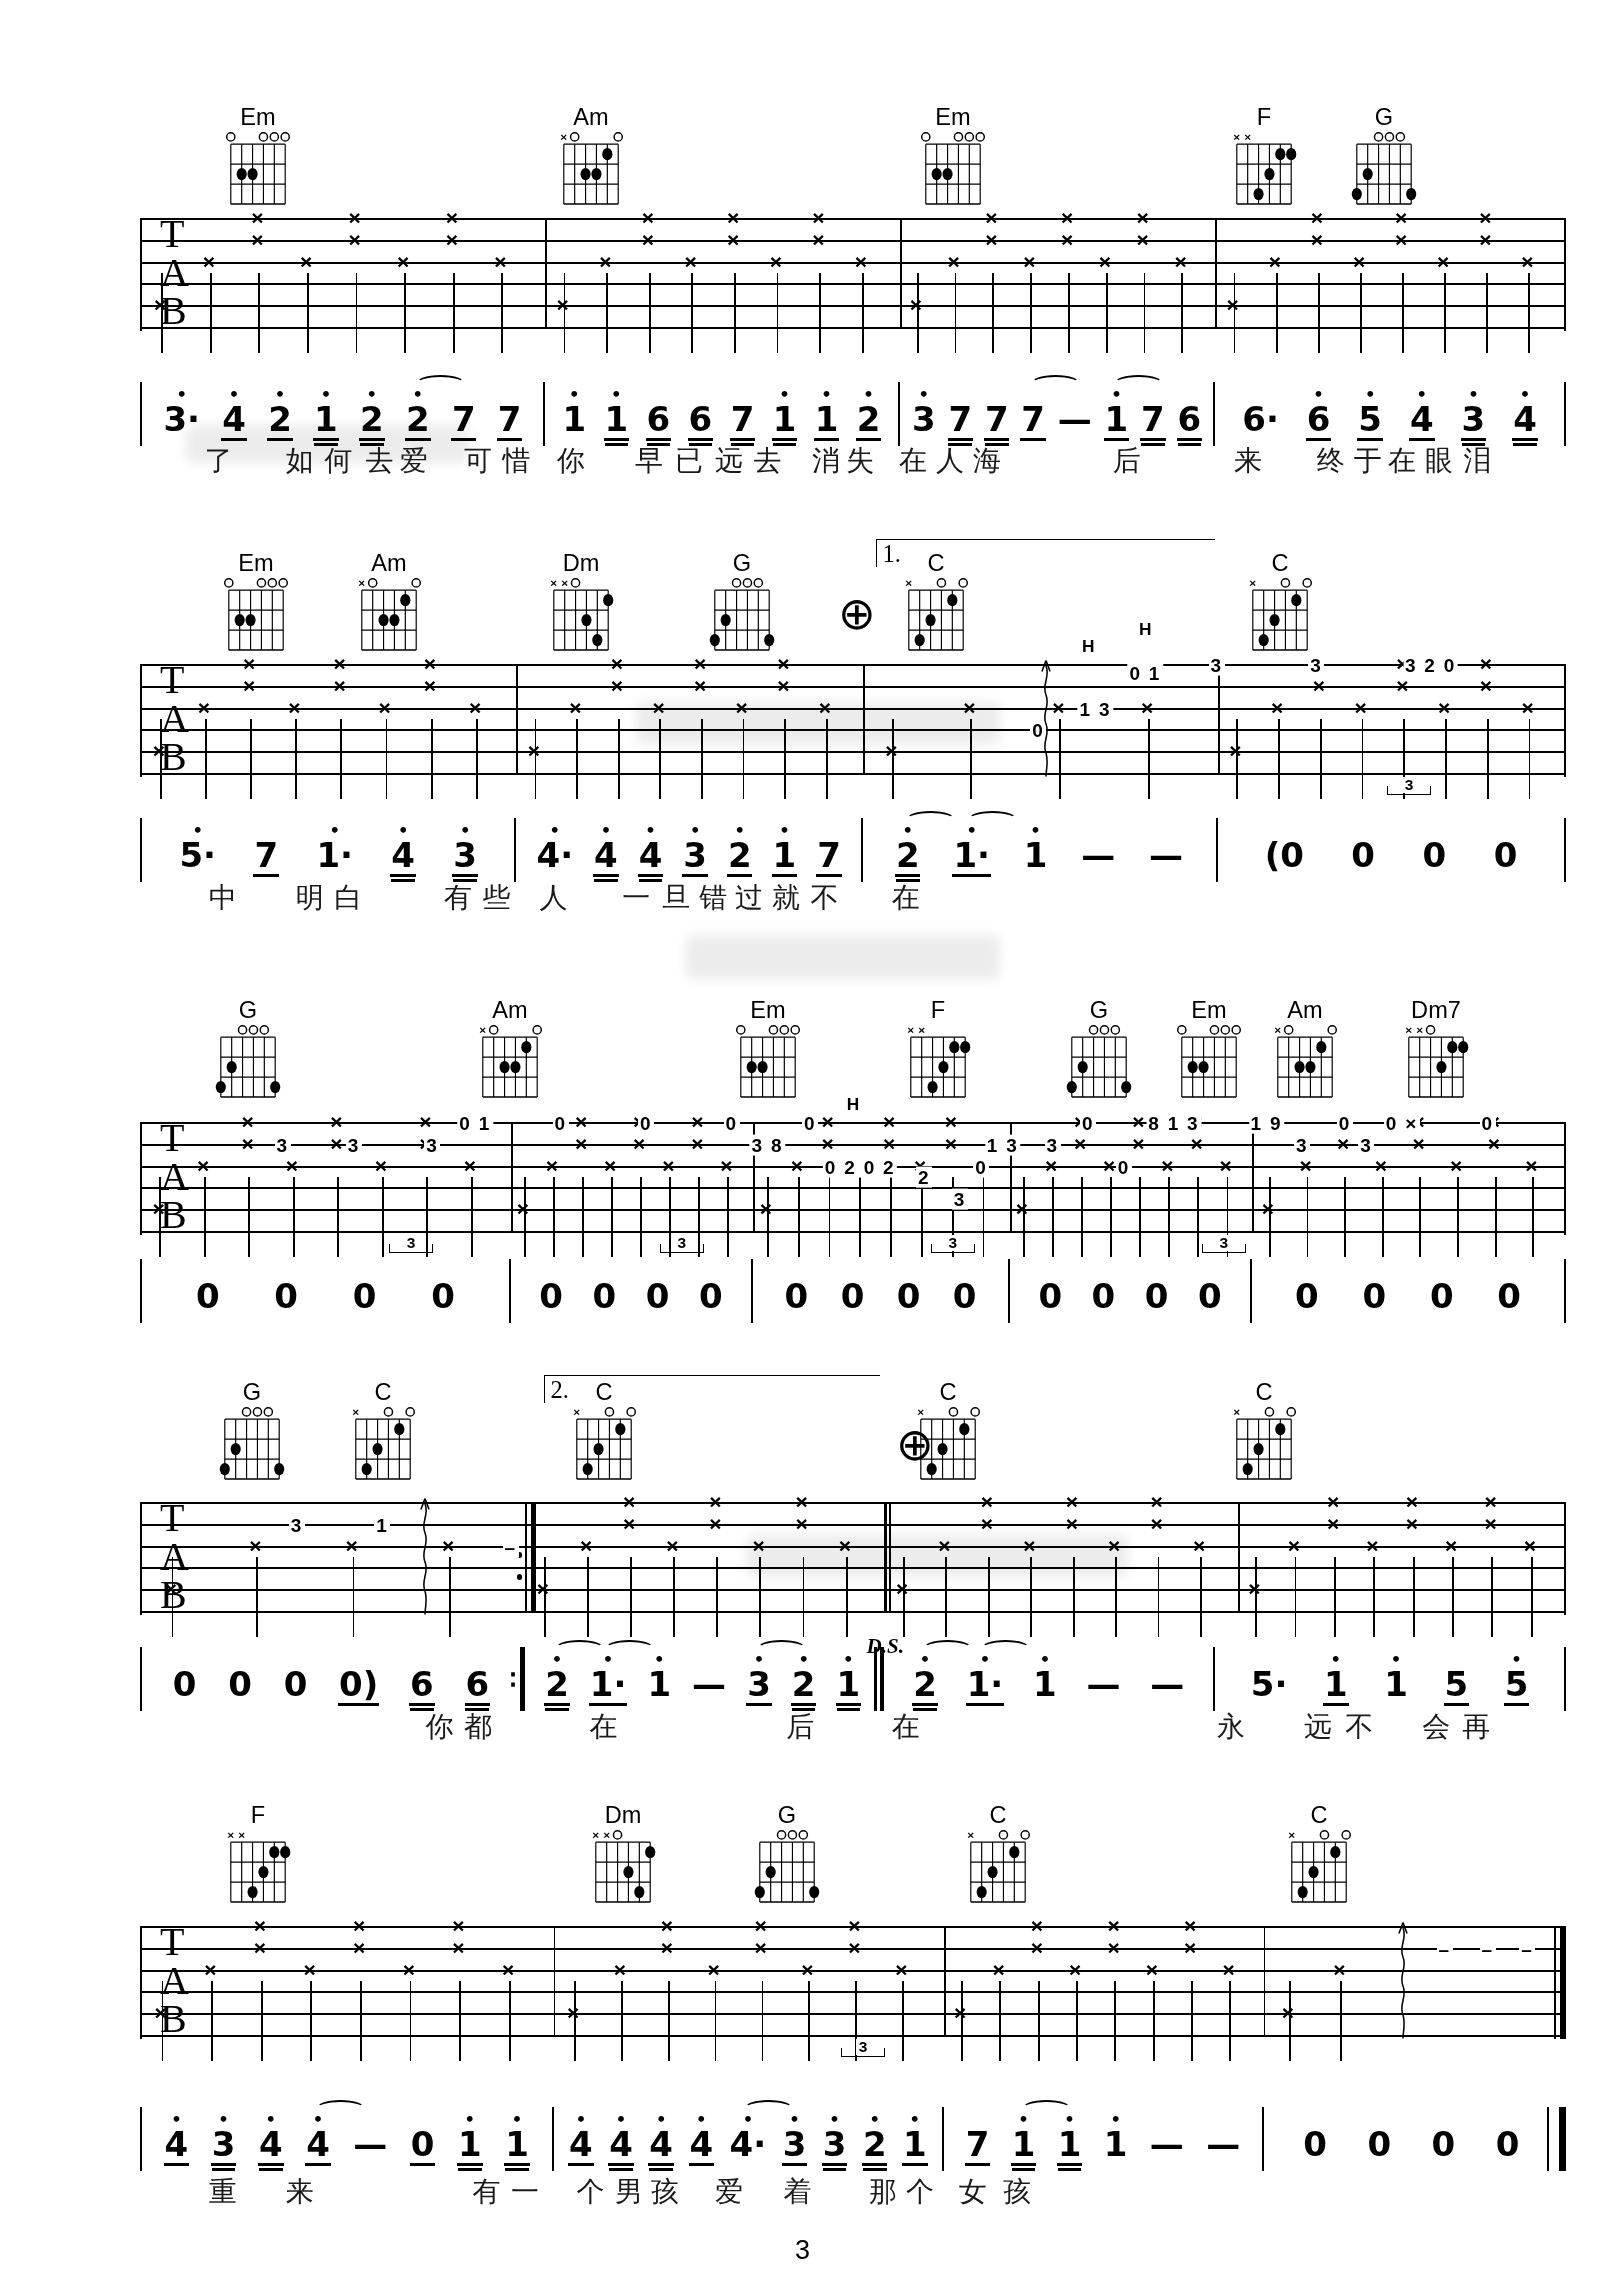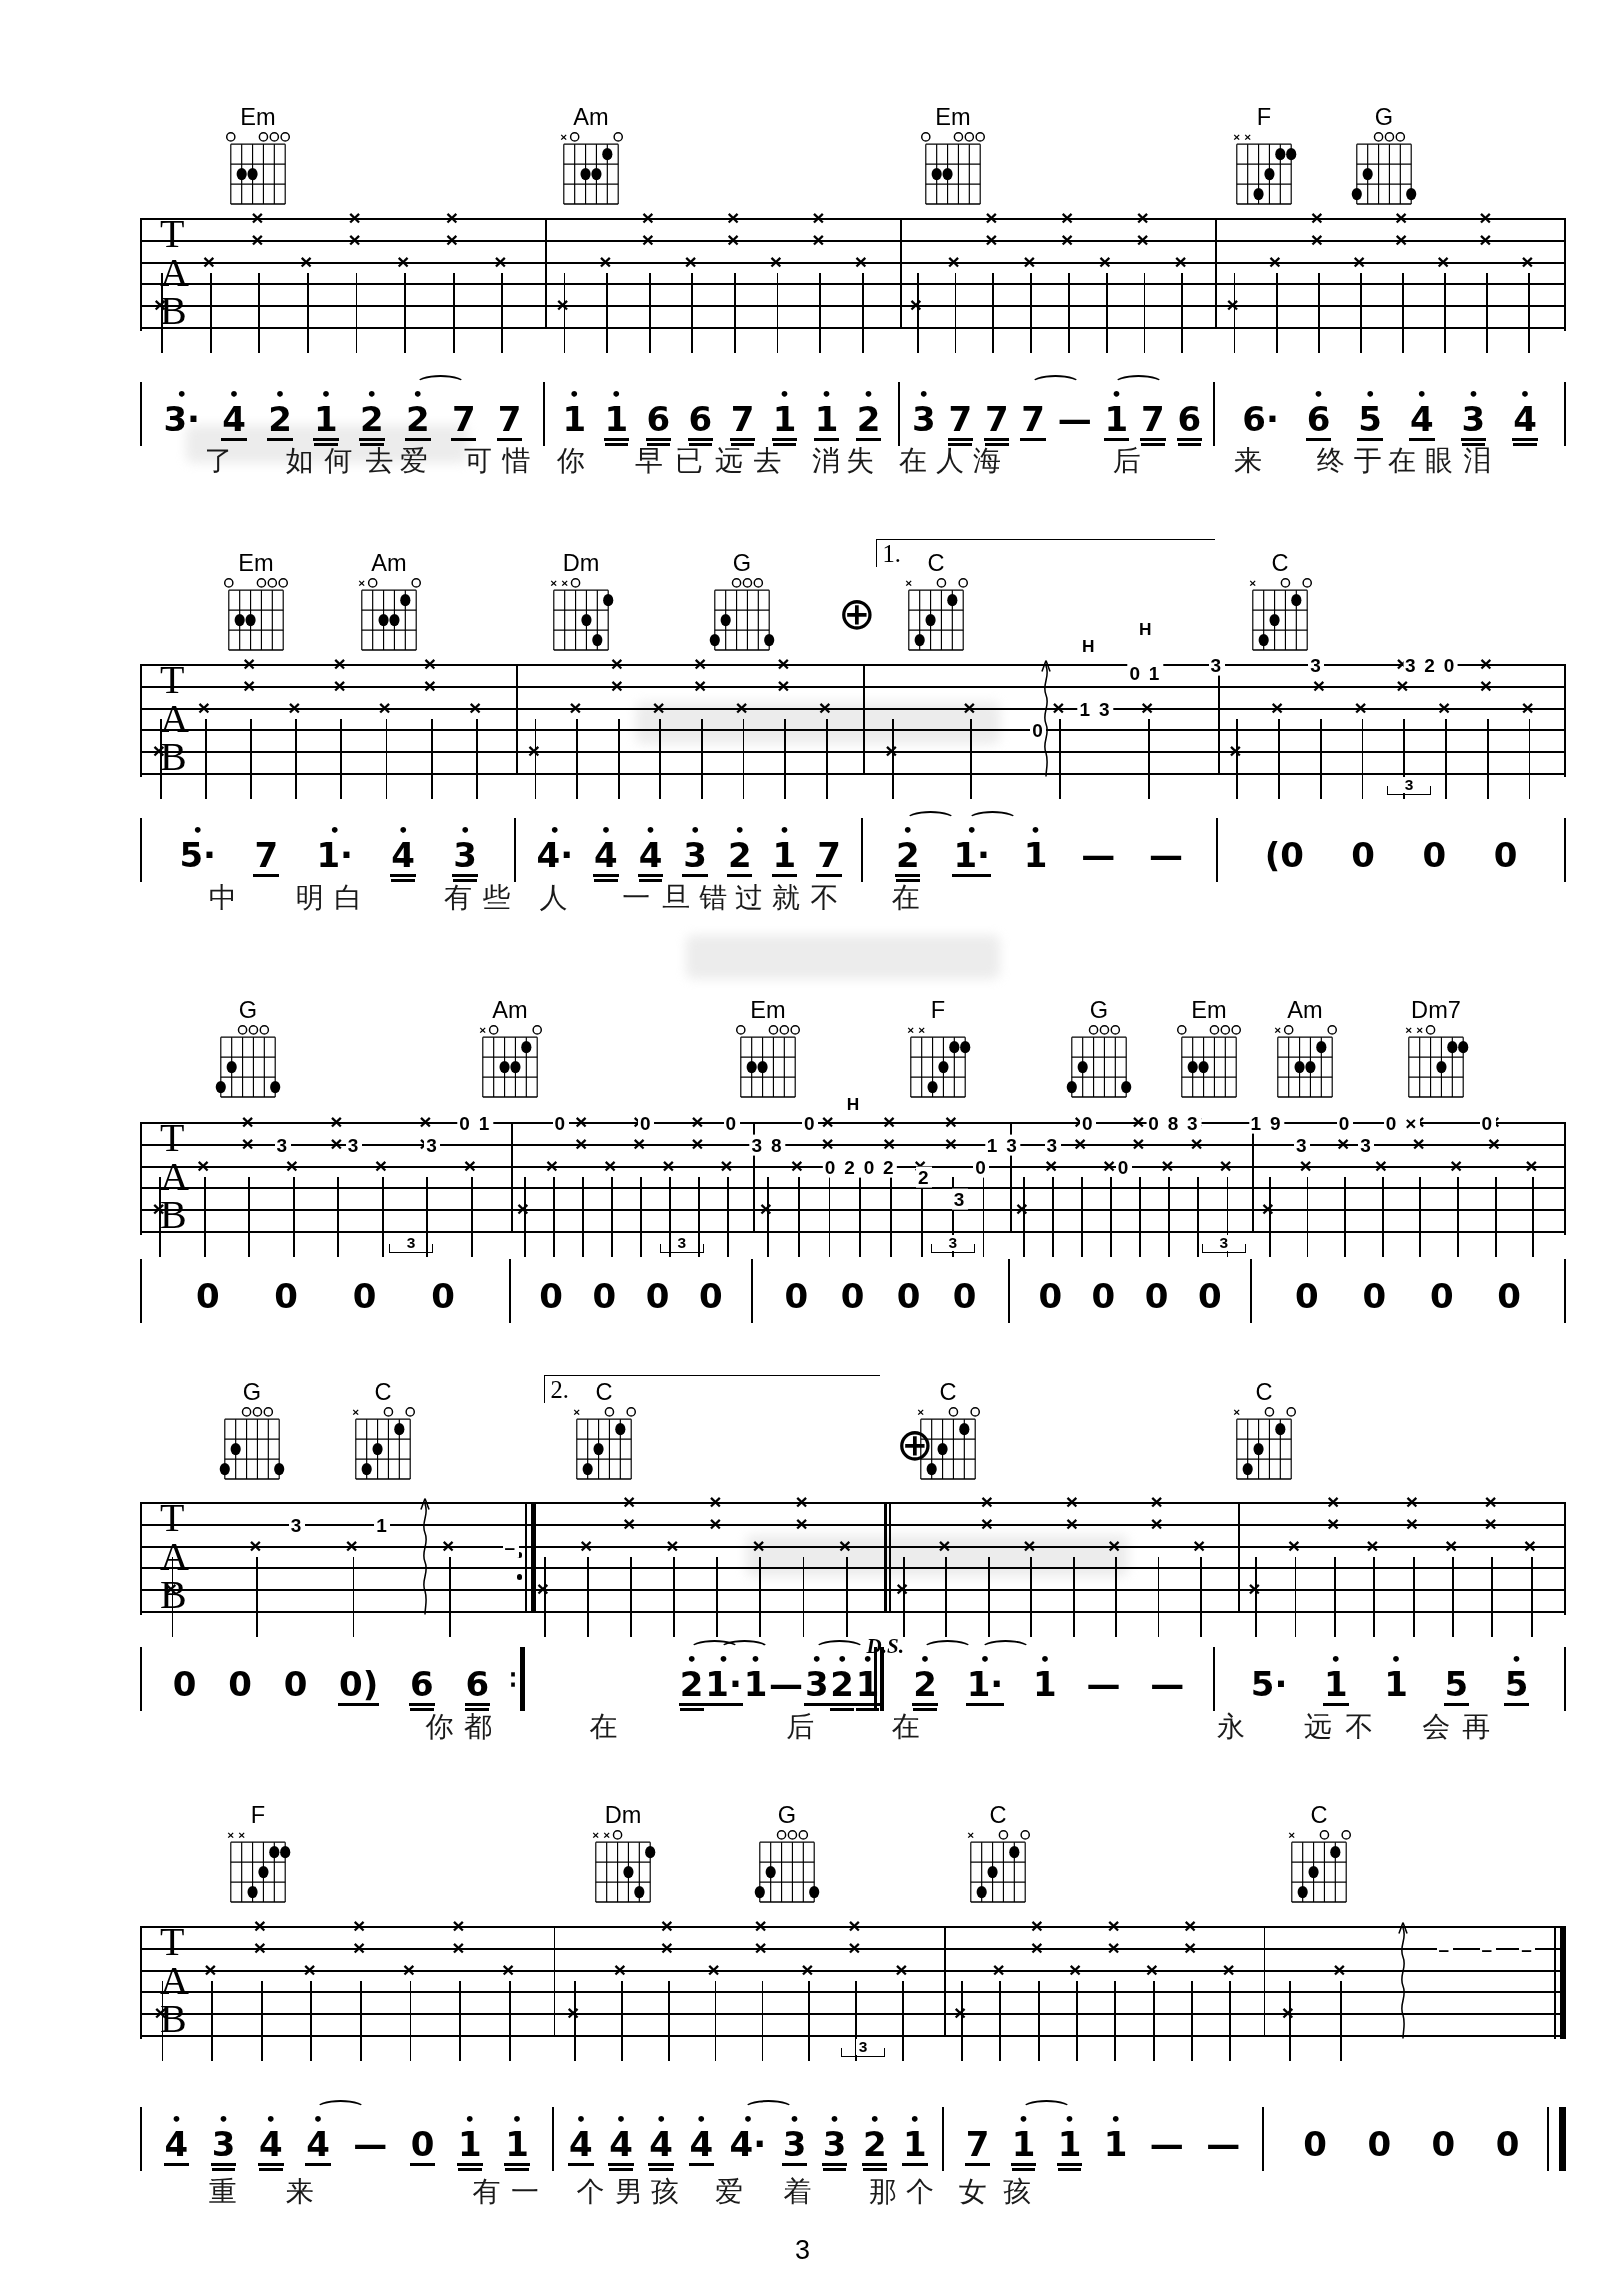--- a/index.html
+++ b/index.html
@@ -691,21 +691,21 @@
         <span class="ov" style="left: 47%; top: 0.9px;">0</span>
         <span class="ov ovH" style="left: 50%; top: -16.5px;">H</span>
         <span class="ov" style="left: 50.5%; top: 45px;">0 2 0 2</span>
         <span class="ov" style="left: 55%; top: 55px;">2</span>
         <span class="ov" style="left: 57.5%; top: 77px;">3</span>
         <span class="ov" style="left: 59%; top: 45px;">0</span>
         <span class="ov" style="left: 60.5%; top: 23px;">1 3</span>
         <span class="ov" style="left: 64%; top: 23px;">3</span>
         <span class="ov" style="left: 66.5%; top: 0.9px;">0</span>
         <span class="ov" style="left: 69%; top: 45px;">0</span>
-        <span class="ov" style="left: 72.5%; top: 0.9px;">0 8 3</span>
+        <span class="ov" style="left: 72.5%; top: 0.9px;">8 1 3</span>
         <span class="ov" style="left: 79%; top: 0.9px;">1 9</span>
         <span class="ov" style="left: 81.5%; top: 23px;">3</span>
         <span class="ov" style="left: 84.5%; top: 0.9px;">0</span>
         <span class="ov" style="left: 86%; top: 23px;">3</span>
         <span class="ov" style="left: 88.5%; top: 0.9px;">0 ×</span>
         <span class="ov" style="left: 94.5%; top: 0.9px;">0</span>
         <div class="tup" style="left: 19%;">
           <span>3</span>
         </div>
         <div class="tup" style="left: 38%;">
@@ -998,21 +998,21 @@
             <path d="M8 4 L3.5 16 M8 4 L12.5 16" fill="none" stroke="#000" stroke-width="1.7"></path>
           </svg></div>
       </div>
       <div class="melody" style="top: 1647px;"><div class="meas first end-rep" style="width: 27%;">
           <span class="tok">0</span>
           <span class="tok">0</span>
           <span class="tok">0</span>
           <span class="tok u1">0)</span>
           <span class="tok u2">6</span>
           <span class="tok u2">6</span>
-        </div><div class="meas end-dbl" style="width: 25.2%; justify-content: flex-end;">
+        </div><div class="meas end-dbl" style="width: 25.2%;">
           <span class="ds">D.S.</span>
           <span class="tok h u2">2<div class="arc"></div></span>
           <span class="tok h u1">1·<div class="arc"></div></span>
           <span class="tok h">1</span>
           <span class="tok">—</span>
           <span class="tok h u1">3<div class="arc"></div></span>
           <span class="tok h u2">2</span>
           <span class="tok h u2">1</span>
         </div><div class="meas" style="width: 23.2%;">
           <span class="tok h u2">2<div class="arc"></div></span>

